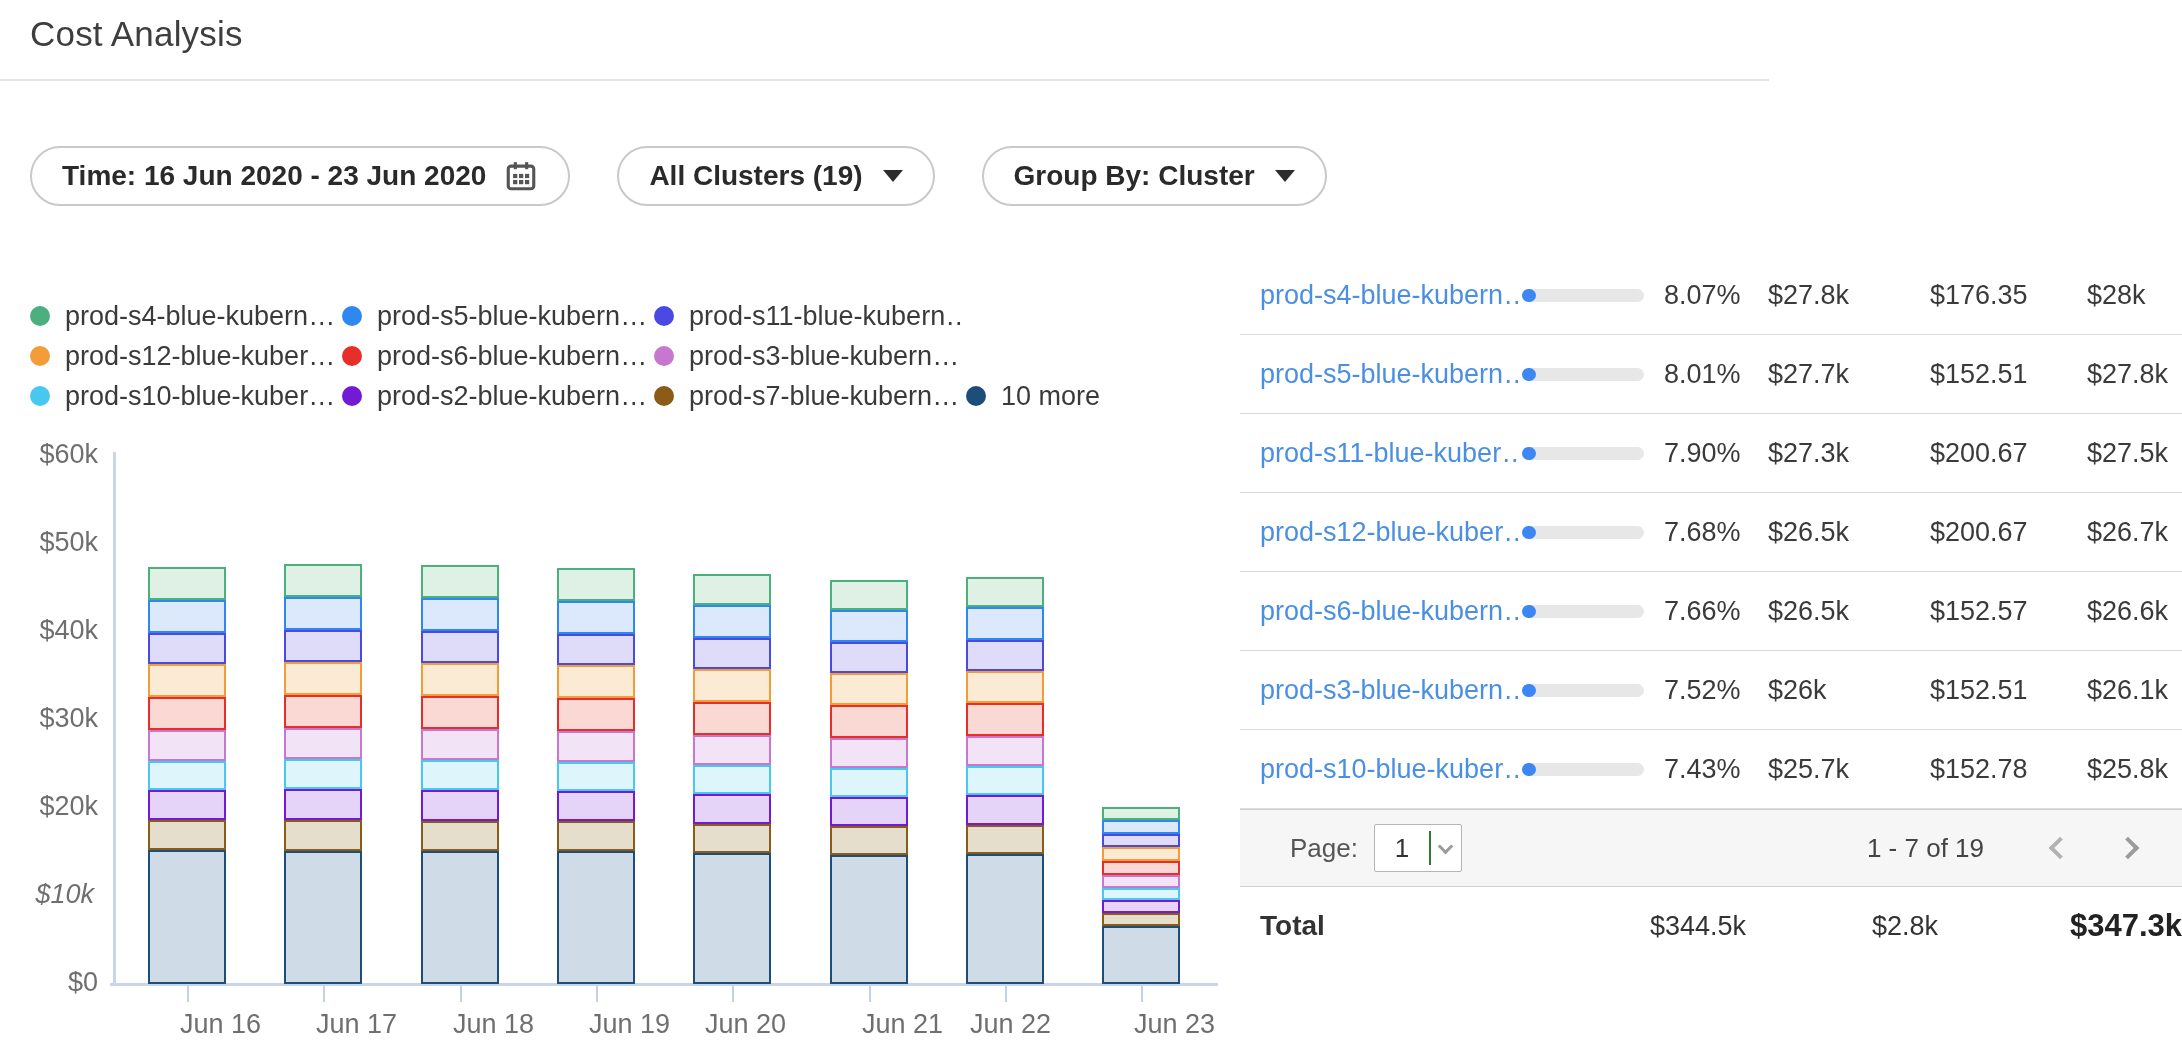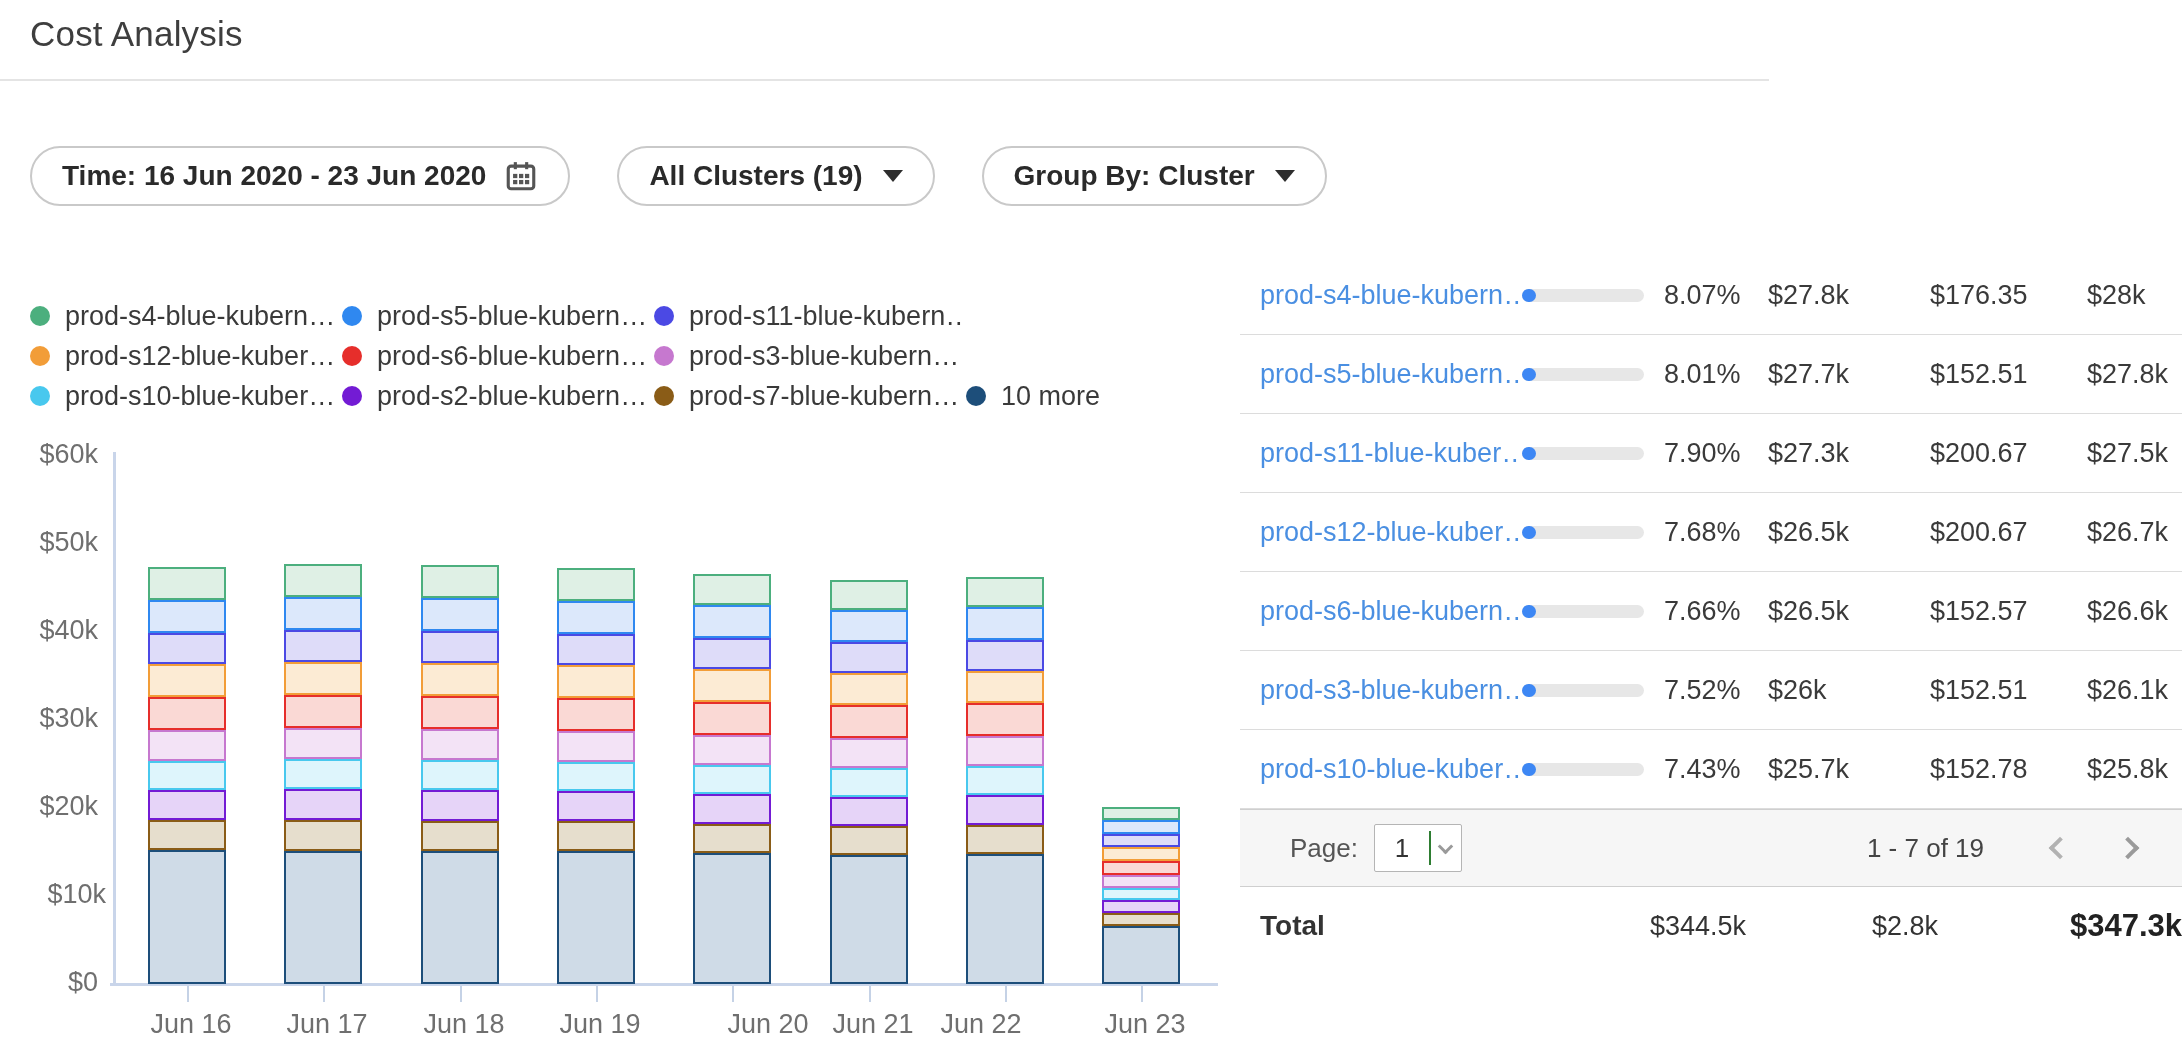--- a/index.html
+++ b/index.html
@@ -23,21 +23,21 @@
   
   .legend { position:absolute; left:30px; top:296px; width:1218px; display:flex; flex-wrap:wrap; }
   .lg-item { display:flex; align-items:center; width:312px; height:40px; cursor:pointer; }
   .lg-item:last-child { width:auto; }
   .lg-dot { width:20px; height:20px; border-radius:50%; margin-right:15px; flex:0 0 auto; }
   .lg-txt { font-size:27px; color:#3a3a3a; white-space:nowrap; overflow:hidden; }
 
   
   .chart { position:absolute; left:0; top:430px; width:1250px; height:622px; }
   .ylab { position:absolute; width:90px; text-align:right; font-size:27px; color:#6f6f6f; }
-  .xlab { position:absolute; width:140px; text-align:center; font-size:27px; color:#6f6f6f; }
+  .xlab { position:absolute; width:140px; text-align:right; font-size:27px; color:#6f6f6f; }
   .axis { position:absolute; background:#c9d5ea; }
   .tick { position:absolute; width:2px; height:16px; background:#c5d2e6; }
   .seg  { position:absolute; border:2px solid; }
 
   
   .tbl { position:absolute; left:1240px; top:256px; width:942px; }
   .thead { display:grid; grid-template-columns:262px 246px 162px 157px 95px; padding-left:20px;
            height:76px; align-items:center; border-bottom:1px solid #c4c4c4;
            font-size:27px; font-weight:700; color:#4a4a4a; }
   .trow { display:grid; grid-template-columns:262px 246px 162px 157px 95px; padding-left:20px;
@@ -148,21 +148,21 @@
         <span class="lg-txt">prod-s7-blue-kubern…</span>
       </div>
       <div class="lg-item">
         <span class="lg-dot" style="background: rgb(29, 78, 122);"></span>
         <span class="lg-txt">10 more</span>
       </div>
     </div>
 
   <div class="chart" id="chart">
       <div class="ylab" style="left: 8px; top: 537px;">$0</div>
-      <div class="ylab" style="left: 16px; top: 449px;">$10k</div>
+      <div class="ylab" style="left: 4px; top: 449px; font-style: italic;">$10k</div>
       <div class="ylab" style="left: 8px; top: 361px;">$20k</div>
       <div class="ylab" style="left: 8px; top: 273px;">$30k</div>
       <div class="ylab" style="left: 8px; top: 185px;">$40k</div>
       <div class="ylab" style="left: 8px; top: 97px;">$50k</div>
       <div class="ylab" style="left: 8px; top: 9px;">$60k</div>
       <div class="axis" style="left: 113px; top: 22px; width: 3px; height: 534px;"></div>
       <div class="axis" style="left: 110px; top: 553px; width: 1108px; height: 3px;"></div>
       <div class="seg" title="10 more — Jun 16" style="left: 148px; width: 78px; top: 420px; height: 134px; border-color: rgb(29, 78, 122); background: rgb(207, 219, 231);"></div>
       <div class="seg" title="prod-s7-blue-kubern… — Jun 16" style="left: 148px; width: 78px; top: 390px; height: 30px; border-color: rgb(138, 92, 23); background: rgb(230, 222, 205);"></div>
       <div class="seg" title="prod-s2-blue-kubern… — Jun 16" style="left: 148px; width: 78px; top: 360px; height: 30px; border-color: rgb(115, 27, 212); background: rgb(230, 212, 248);"></div>
@@ -215,21 +215,21 @@
       <div class="seg" title="prod-s7-blue-kubern… — Jun 20" style="left: 693px; width: 78px; top: 394px; height: 29px; border-color: rgb(138, 92, 23); background: rgb(230, 222, 205);"></div>
       <div class="seg" title="prod-s2-blue-kubern… — Jun 20" style="left: 693px; width: 78px; top: 364px; height: 30px; border-color: rgb(115, 27, 212); background: rgb(230, 212, 248);"></div>
       <div class="seg" title="prod-s10-blue-kuber… — Jun 20" style="left: 693px; width: 78px; top: 335px; height: 29px; border-color: rgb(72, 200, 238); background: rgb(222, 245, 252);"></div>
       <div class="seg" title="prod-s3-blue-kubern… — Jun 20" style="left: 693px; width: 78px; top: 305px; height: 30px; border-color: rgb(198, 120, 207); background: rgb(243, 227, 246);"></div>
       <div class="seg" title="prod-s6-blue-kubern… — Jun 20" style="left: 693px; width: 78px; top: 272px; height: 33px; border-color: rgb(230, 46, 43); background: rgb(250, 217, 213);"></div>
       <div class="seg" title="prod-s12-blue-kuber… — Jun 20" style="left: 693px; width: 78px; top: 239px; height: 33px; border-color: rgb(242, 157, 56); background: rgb(252, 235, 212);"></div>
       <div class="seg" title="prod-s11-blue-kubern… — Jun 20" style="left: 693px; width: 78px; top: 208px; height: 31px; border-color: rgb(75, 73, 228); background: rgb(222, 220, 249);"></div>
       <div class="seg" title="prod-s5-blue-kubern… — Jun 20" style="left: 693px; width: 78px; top: 175px; height: 33px; border-color: rgb(47, 136, 240); background: rgb(220, 232, 251);"></div>
       <div class="seg" title="prod-s4-blue-kubern… — Jun 20" style="left: 693px; width: 78px; top: 144px; height: 31px; border-color: rgb(76, 175, 126); background: rgb(223, 240, 229);"></div>
       <div class="tick" style="left: 732px; top: 556px;"></div>
-      <div class="xlab" style="left: 698px; top: 579px;">Jun 20</div>
+      <div class="xlab" style="left: 646px; top: 579px;">Jun 20</div>
       <div class="seg" title="10 more — Jun 21" style="left: 830px; width: 78px; top: 425px; height: 129px; border-color: rgb(29, 78, 122); background: rgb(207, 219, 231);"></div>
       <div class="seg" title="prod-s7-blue-kubern… — Jun 21" style="left: 830px; width: 78px; top: 396px; height: 29px; border-color: rgb(138, 92, 23); background: rgb(230, 222, 205);"></div>
       <div class="seg" title="prod-s2-blue-kubern… — Jun 21" style="left: 830px; width: 78px; top: 367px; height: 29px; border-color: rgb(115, 27, 212); background: rgb(230, 212, 248);"></div>
       <div class="seg" title="prod-s10-blue-kuber… — Jun 21" style="left: 830px; width: 78px; top: 338px; height: 29px; border-color: rgb(72, 200, 238); background: rgb(222, 245, 252);"></div>
       <div class="seg" title="prod-s3-blue-kubern… — Jun 21" style="left: 830px; width: 78px; top: 308px; height: 30px; border-color: rgb(198, 120, 207); background: rgb(243, 227, 246);"></div>
       <div class="seg" title="prod-s6-blue-kubern… — Jun 21" style="left: 830px; width: 78px; top: 275px; height: 33px; border-color: rgb(230, 46, 43); background: rgb(250, 217, 213);"></div>
       <div class="seg" title="prod-s12-blue-kuber… — Jun 21" style="left: 830px; width: 78px; top: 243px; height: 32px; border-color: rgb(242, 157, 56); background: rgb(252, 235, 212);"></div>
       <div class="seg" title="prod-s11-blue-kubern… — Jun 21" style="left: 830px; width: 78px; top: 212px; height: 31px; border-color: rgb(75, 73, 228); background: rgb(222, 220, 249);"></div>
       <div class="seg" title="prod-s5-blue-kubern… — Jun 21" style="left: 830px; width: 78px; top: 180px; height: 32px; border-color: rgb(47, 136, 240); background: rgb(220, 232, 251);"></div>
       <div class="seg" title="prod-s4-blue-kubern… — Jun 21" style="left: 830px; width: 78px; top: 150px; height: 30px; border-color: rgb(76, 175, 126); background: rgb(223, 240, 229);"></div>

